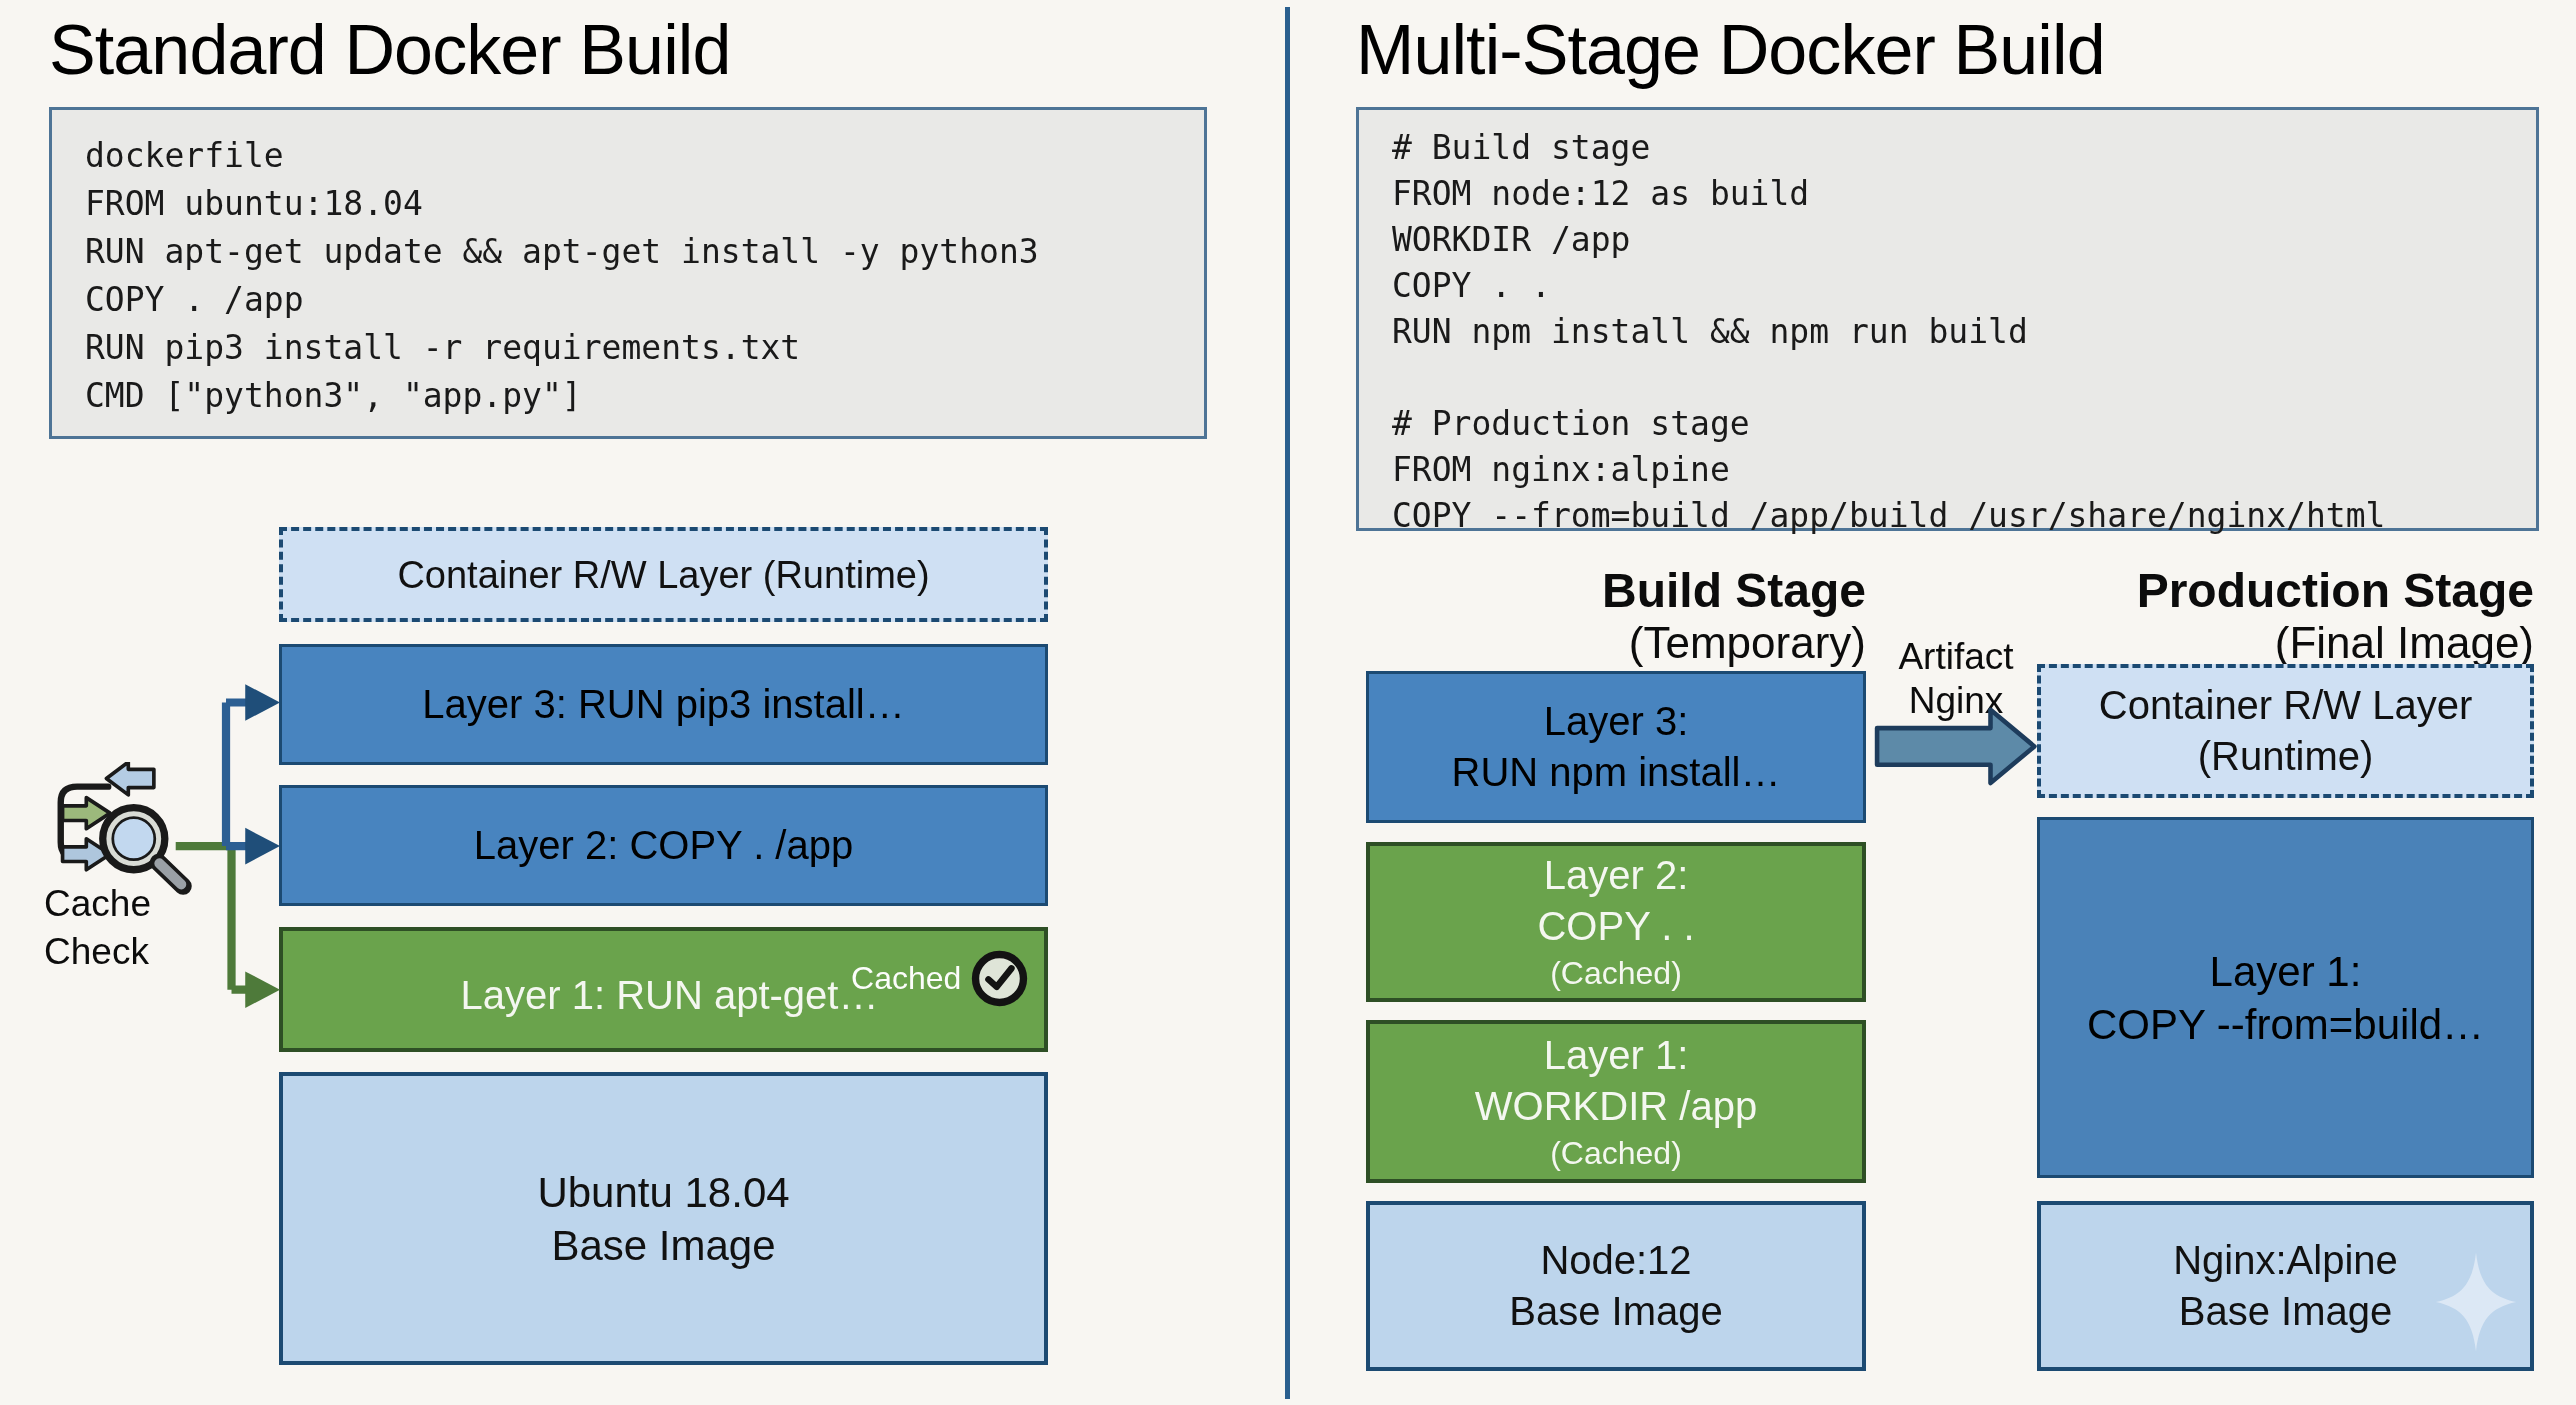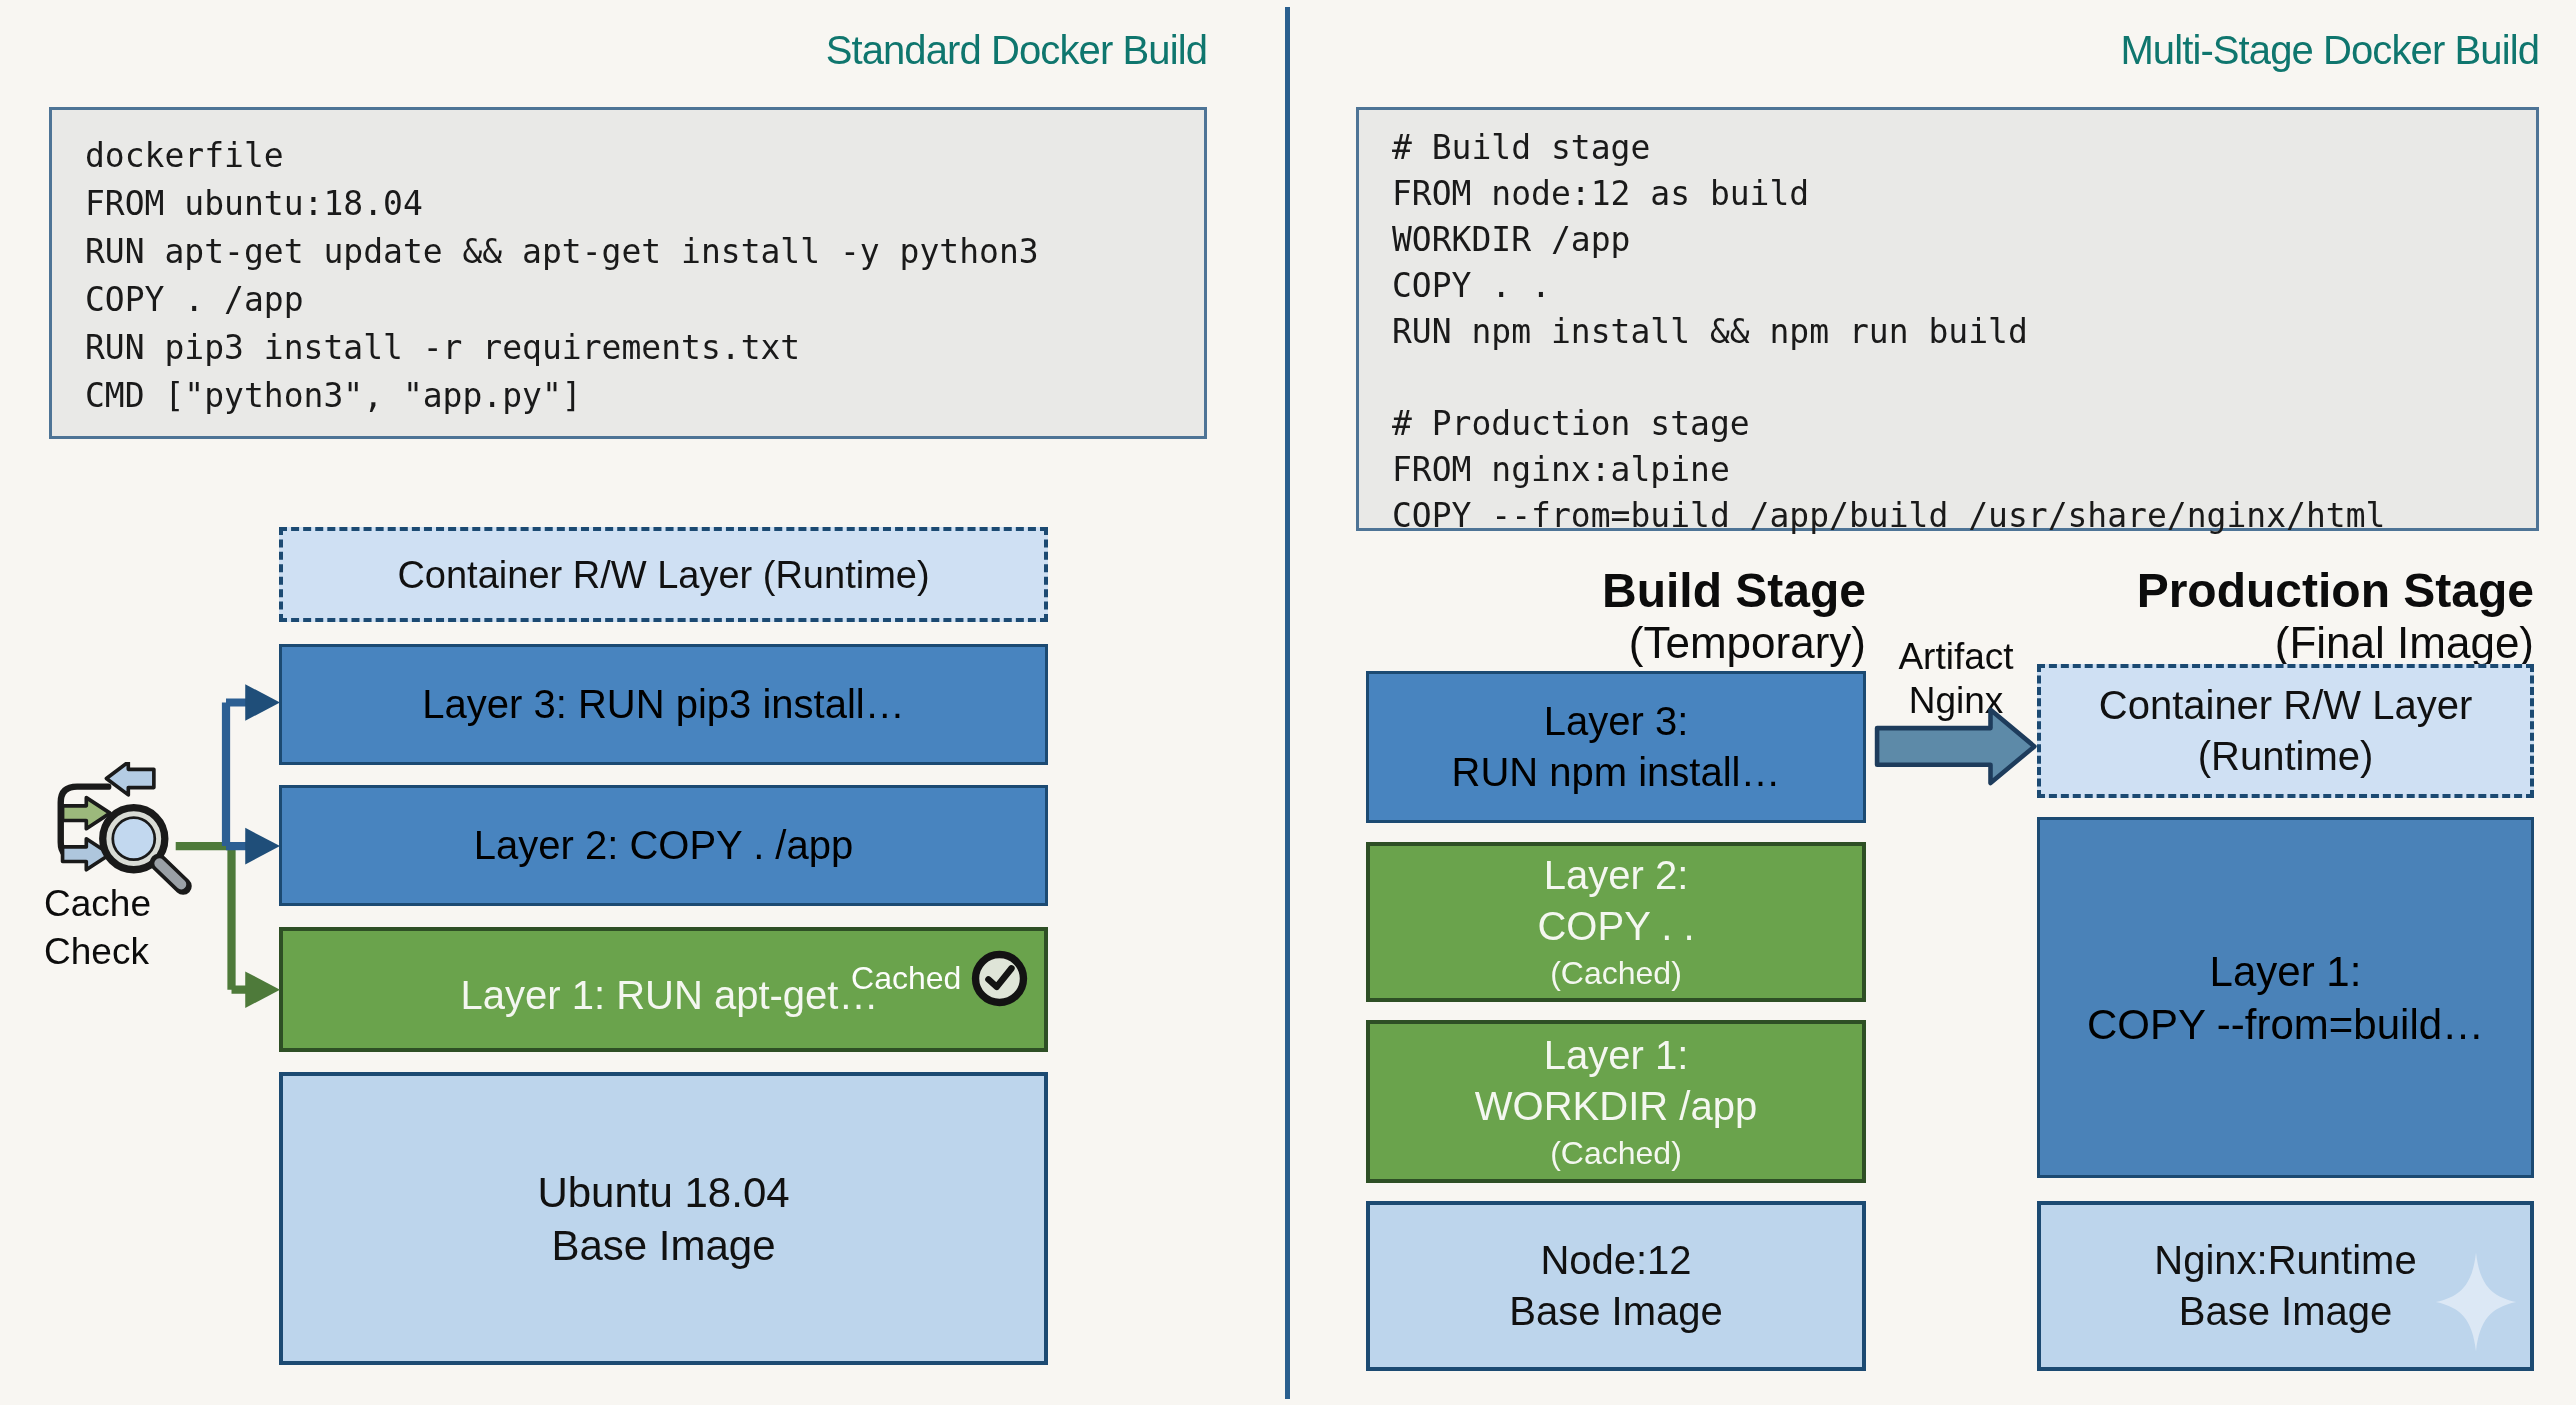--- a/index.html
+++ b/index.html
@@ -11,22 +11,22 @@
   }
   *{margin:0;padding:0;box-sizing:border-box;}
   html,body{background:#ffffff;}
   .canvas{
     position:relative;width:2576px;height:1405px;overflow:hidden;
     background:var(--page-bg,#f8f6f2);
     font-family:"Liberation Sans",sans-serif;color:var(--ink,#141414);
   }
   .abs{position:absolute;}
   .title{
-    font-size:40px;font-weight:500;letter-spacing:-0.9px;color:#0f766e;
-    text-align:right;line-height:66px;
+    font-size:70px;font-weight:500;letter-spacing:-0.9px;color:#000000;
+    text-align:left;line-height:66px;
   }
   .codeblock{
     background:var(--code-bg,#e9e9e7);
     border:3.7px solid var(--border-steel,#4e7496);
     font-family:"DejaVu Sans Mono",monospace;
     font-size:33px;color:#1a1a1a;
     padding:22px 33px;
   }
   .codeblock .cline{white-space:pre;line-height:48px;min-height:48px;}
   .codeblock.right .cline{line-height:46px;min-height:46px;}
@@ -190,21 +190,21 @@
     <div class="lbl-44">Container R/W Layer</div>
     <div class="lbl-44">(Runtime)</div>
   </div>
 
   <div class="abs box box-blue" style="left:2037px;top:817px;width:497px;height:361px;background:var(--layer-blue-deep,#4a82b8);">
     <div class="lbl-46">Layer 1:</div>
     <div class="lbl-46">COPY --from=build…</div>
   </div>
 
   <div class="abs box box-lightblue" style="left:2037px;top:1201px;width:497px;height:170px;position:absolute;">
-    <div class="lbl-44">Nginx:Runtime</div>
+    <div class="lbl-44">Nginx:Alpine</div>
     <div class="lbl-44">Base Image</div>
     <svg class="abs" style="left:393px;top:46px;" width="84" height="102" viewBox="0 0 92 112">
       <path d="M46 2 C50 36 62 50 90 56 C62 62 50 76 46 110 C42 76 30 62 2 56 C30 50 42 36 46 2 Z" fill="#dce8f5"></path>
     </svg>
   </div>
 
   <svg class="abs overlay" style="left:0;top:0;" width="2576" height="1405" viewBox="0 0 2816 1536">
     <g>
       <path d="M192 925 H253 M253 925 V1082 M253 1082 H272" fill="none" stroke="#4e7a3a" stroke-width="9"></path>
       <polygon points="268,1062 306,1082 268,1102" fill="#4e7a3a"></polygon>

